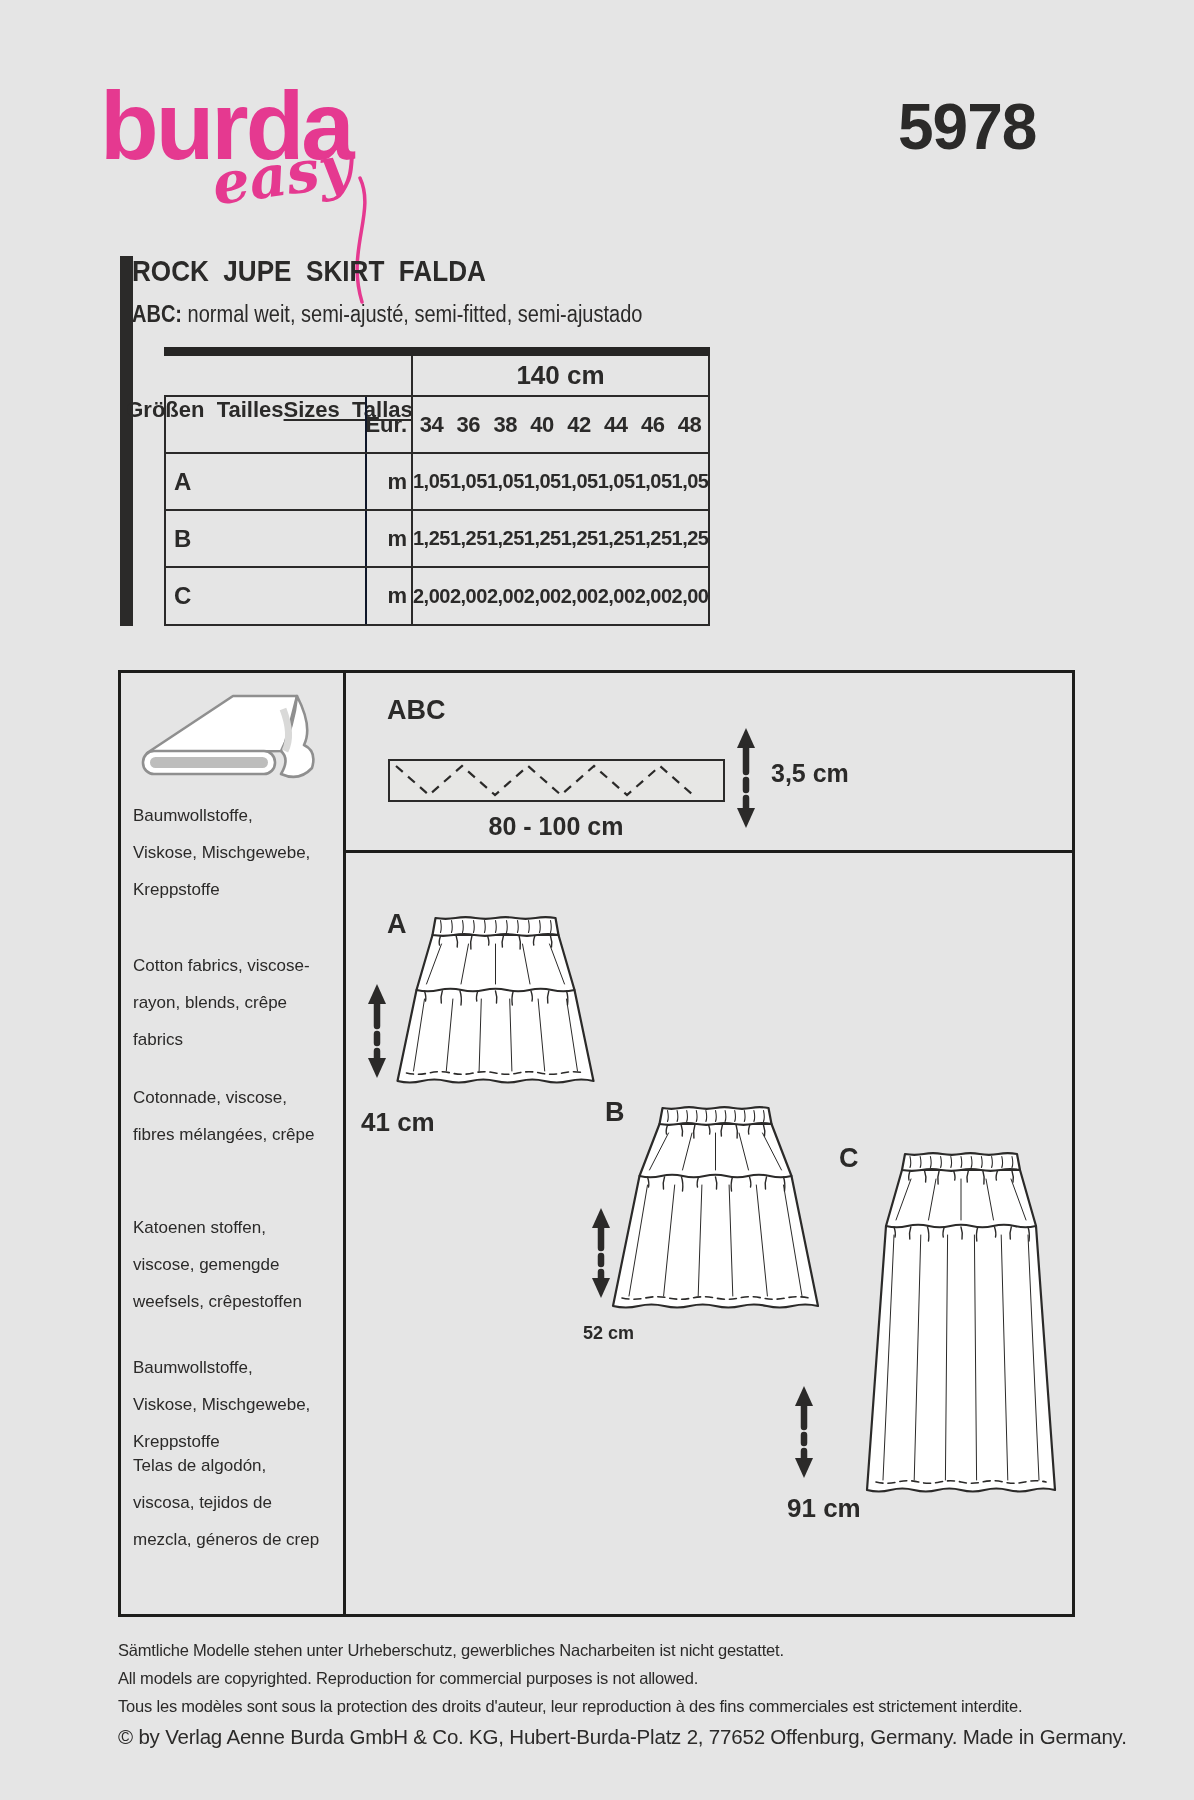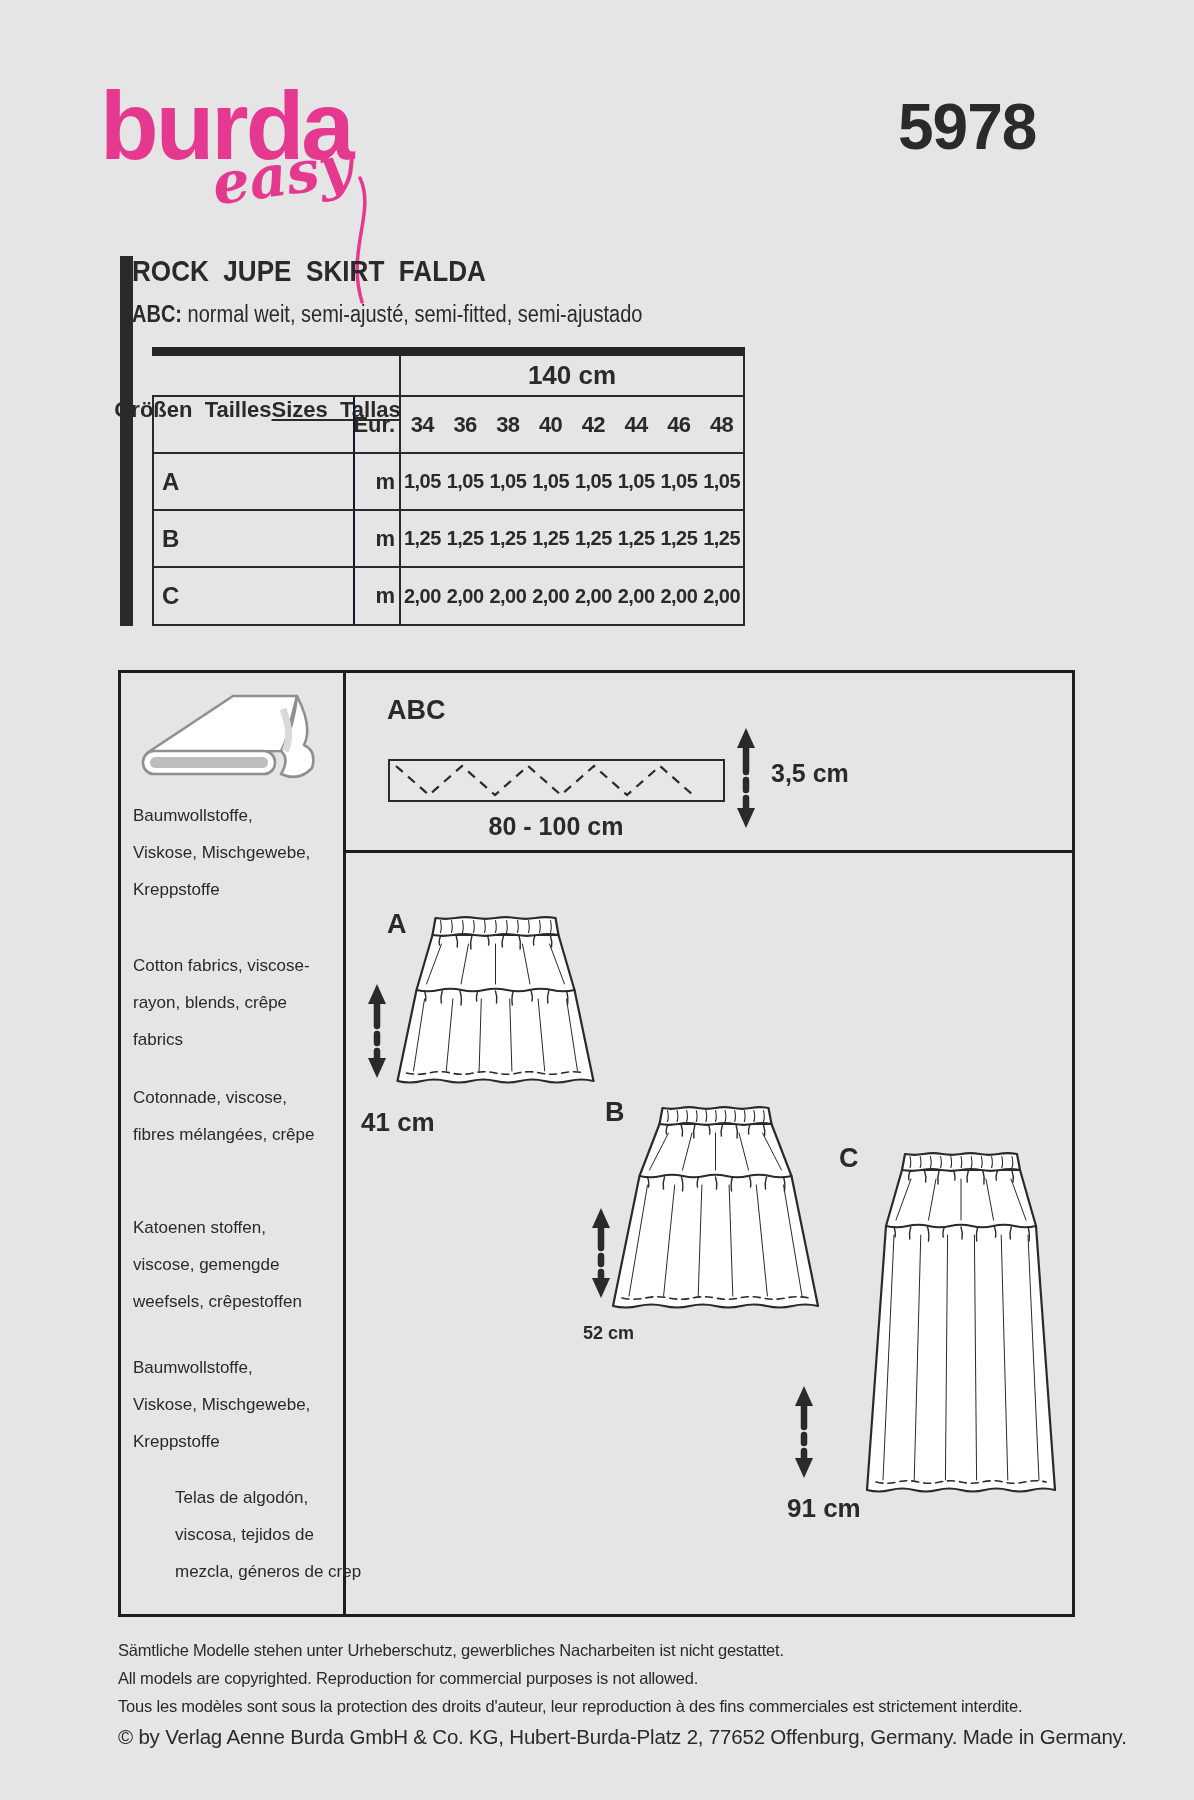--- a/index.html
+++ b/index.html
@@ -12,21 +12,21 @@
   
   .brand{left:100px;top:78px;font-size:96px;font-weight:bold;letter-spacing:-3px;color:#e53990;line-height:1;}
   .brand-sub{left:212px;top:146px;font-size:58px;font-weight:bold;font-style:italic;
              font-family:"DejaVu Serif",serif;color:#e53990;transform:rotate(-8deg);line-height:1;}
   .pattern-number{left:898px;top:90px;font-size:64px;font-weight:bold;letter-spacing:-1px;}
   
   .title-bar{left:120px;top:256px;width:13px;height:370px;background:#2b2a29;}
   .main-title{left:132px;top:254px;font-size:30px;font-weight:bold;transform:scaleX(.87);transform-origin:left top;}
   .fit-line{left:132px;top:301px;font-size:23px;transform:scaleX(.87);transform-origin:left top;}
   
-  .size-table{left:152px;top:347px;width:593px;}
+  .size-table{left:164px;top:347px;width:546px;}
   .thick-bar{height:9px;background:#262524;}
   .trow{display:grid;border-right:2px solid #2b2a29;border-bottom:2px solid #2b2a29;box-sizing:border-box;}
   .trow1{grid-template-columns:247px 1fr;height:41px;}
   .trowN{grid-template-columns:201px 46px 1fr;height:57px;}
   .trow-last{height:58px;}
   .tcell{display:flex;align-items:center;box-sizing:border-box;}
   .header140{border-left:2px solid #2b2a29;justify-content:center;font-weight:bold;font-size:26px;}
   .labelcell{border-left:2px solid #2b2a29;padding-left:8px;font-weight:bold;font-size:22px;flex-direction:row;align-items:flex-start;justify-content:center;line-height:1.22;}
   .labelcell .ul{text-decoration:underline;}
   .eurcell{border-left:2px solid #0f172a;justify-content:flex-end;padding-right:4px;font-weight:bold;font-size:22px;}
@@ -152,21 +152,21 @@
 fibres mélangées, crêpe</div>
     <div class="abs fabric-block ml" style="top:274px;">Cotton fabrics, viscose-
 rayon, blends, crêpe
 fabrics</div>
     <div class="abs fabric-block ml" style="top:536px;">Katoenen stoffen,
 viscose, gemengde
 weefsels, crêpestoffen</div>
     <div class="abs fabric-block ml" style="top:676px;">Baumwollstoffe,
 Viskose, Mischgewebe,
 Kreppstoffe</div>
-    <div class="abs fabric-block ml" style="top:806px;margin-left:42px;">Telas de algodón,
+    <div class="abs fabric-block ml" style="top:774px;">Telas de algodón,
 viscosa, tejidos de
 mezcla, géneros de crep</div>
 
     <div class="abs views-label" style="left:266px;top:22px;">ABC</div>
     <div class="abs strip">
       <svg width="333" height="39">
           <polyline points="6,5 39,34 72,5 105,34 138,5 171,34 204,5 237,34 270,5 303,34" fill="none" stroke="#2b2a29" stroke-width="2.2" stroke-dasharray="9 7"></polyline>
         </svg>
     </div>
     <div class="abs len-label">80 - 100 cm</div>

